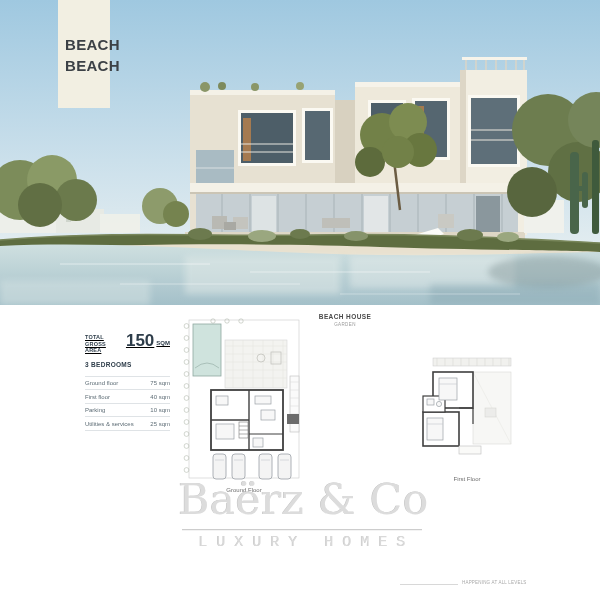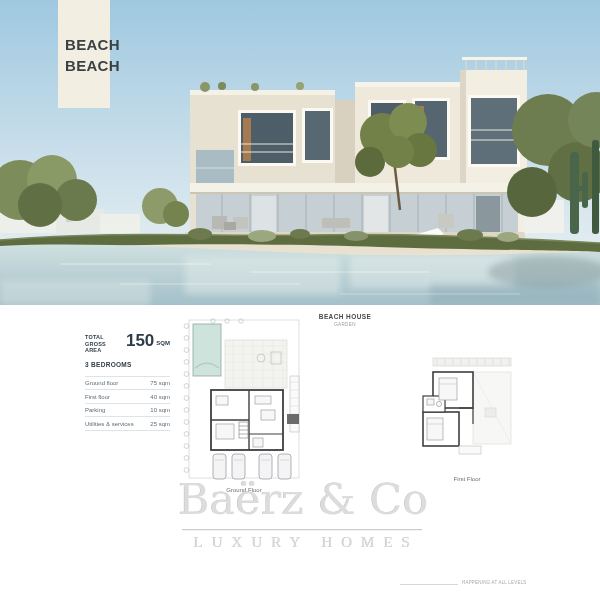--- a/index.html
+++ b/index.html
@@ -16,21 +16,21 @@
 
   .banner{
     left:58px;top:0;width:52px;height:108px;
     background:#f2efe2;box-sizing:border-box;
     padding:34px 13px 0 7px;
     color:#3c4146;font-size:15px;font-weight:600;line-height:21px;letter-spacing:.3px;
   }
 
   
   .specs{left:85px;top:334px;width:85px;}
-  .total{display:flex;align-items:flex-start;}
+  .total{display:flex;align-items:flex-start;text-decoration:underline;}
   .total-label{font-size:5.5px;font-weight:700;color:#2e3d4a;line-height:6.5px;letter-spacing:.2px;text-transform:uppercase;}
   .total-value{font-size:17px;font-weight:700;color:#2e3d4a;line-height:14px;margin-left:7px;}
   .total-unit{font-size:6px;font-weight:700;color:#2e3d4a;margin-left:2px;margin-top:6px;}
   .bedrooms{margin-top:7px;font-size:6.5px;font-weight:700;color:#2e3d4a;letter-spacing:.3px;text-transform:uppercase;}
   .spec-table{margin-top:8px;border-bottom:1px solid #dfe3e6;}
   .spec-row{display:flex;justify-content:space-between;border-top:1px solid #dfe3e6;padding:3.5px 0 3px;font-size:6px;color:#5e6d76;}
 
   .plan-title{left:290px;top:313px;width:110px;text-align:center;}
   .plan-title .t{font-size:6.5px;font-weight:700;color:#4a4a4a;letter-spacing:.4px;}
   .plan-title .s{font-size:4.5px;color:#9a9a9a;margin-top:1.5px;letter-spacing:.4px;}
@@ -41,21 +41,21 @@
 
   
   .watermark{left:178px;top:474px;width:248px;text-align:center;}
   .brand{
     font-family:"DejaVu Serif",serif;font-size:43px;line-height:50px;font-weight:400;
     color:#dcdcdc;text-shadow:1px 1px 0 #ffffff,-0.5px -0.5px 0 #c0c0c0;
     white-space:nowrap;
   }
   .rule{height:1px;background:#cdcdcd;box-shadow:0 1px 0 #f3f3f3;margin:5px 4px 4px;}
   .tagline{
-    font-family:Liberation Serif, serif;font-size:15px;letter-spacing:9px;padding-left:9px;
+    font-family:Liberation Mono, monospace;font-size:15px;letter-spacing:9px;padding-left:9px;
     color:#d9d9d9;text-shadow:1px 1px 0 #ffffff,-0.5px -0.5px 0 #c6c6c6;
     white-space:nowrap;
   }
 
   .footnote-line{left:400px;top:584px;width:58px;height:0;border-top:1px solid #d8d8d8;}
   .footnote{left:462px;top:580px;font-size:4.5px;color:#a9a9a9;letter-spacing:.2px;}
 </style>
 </head>
 <body>
 

